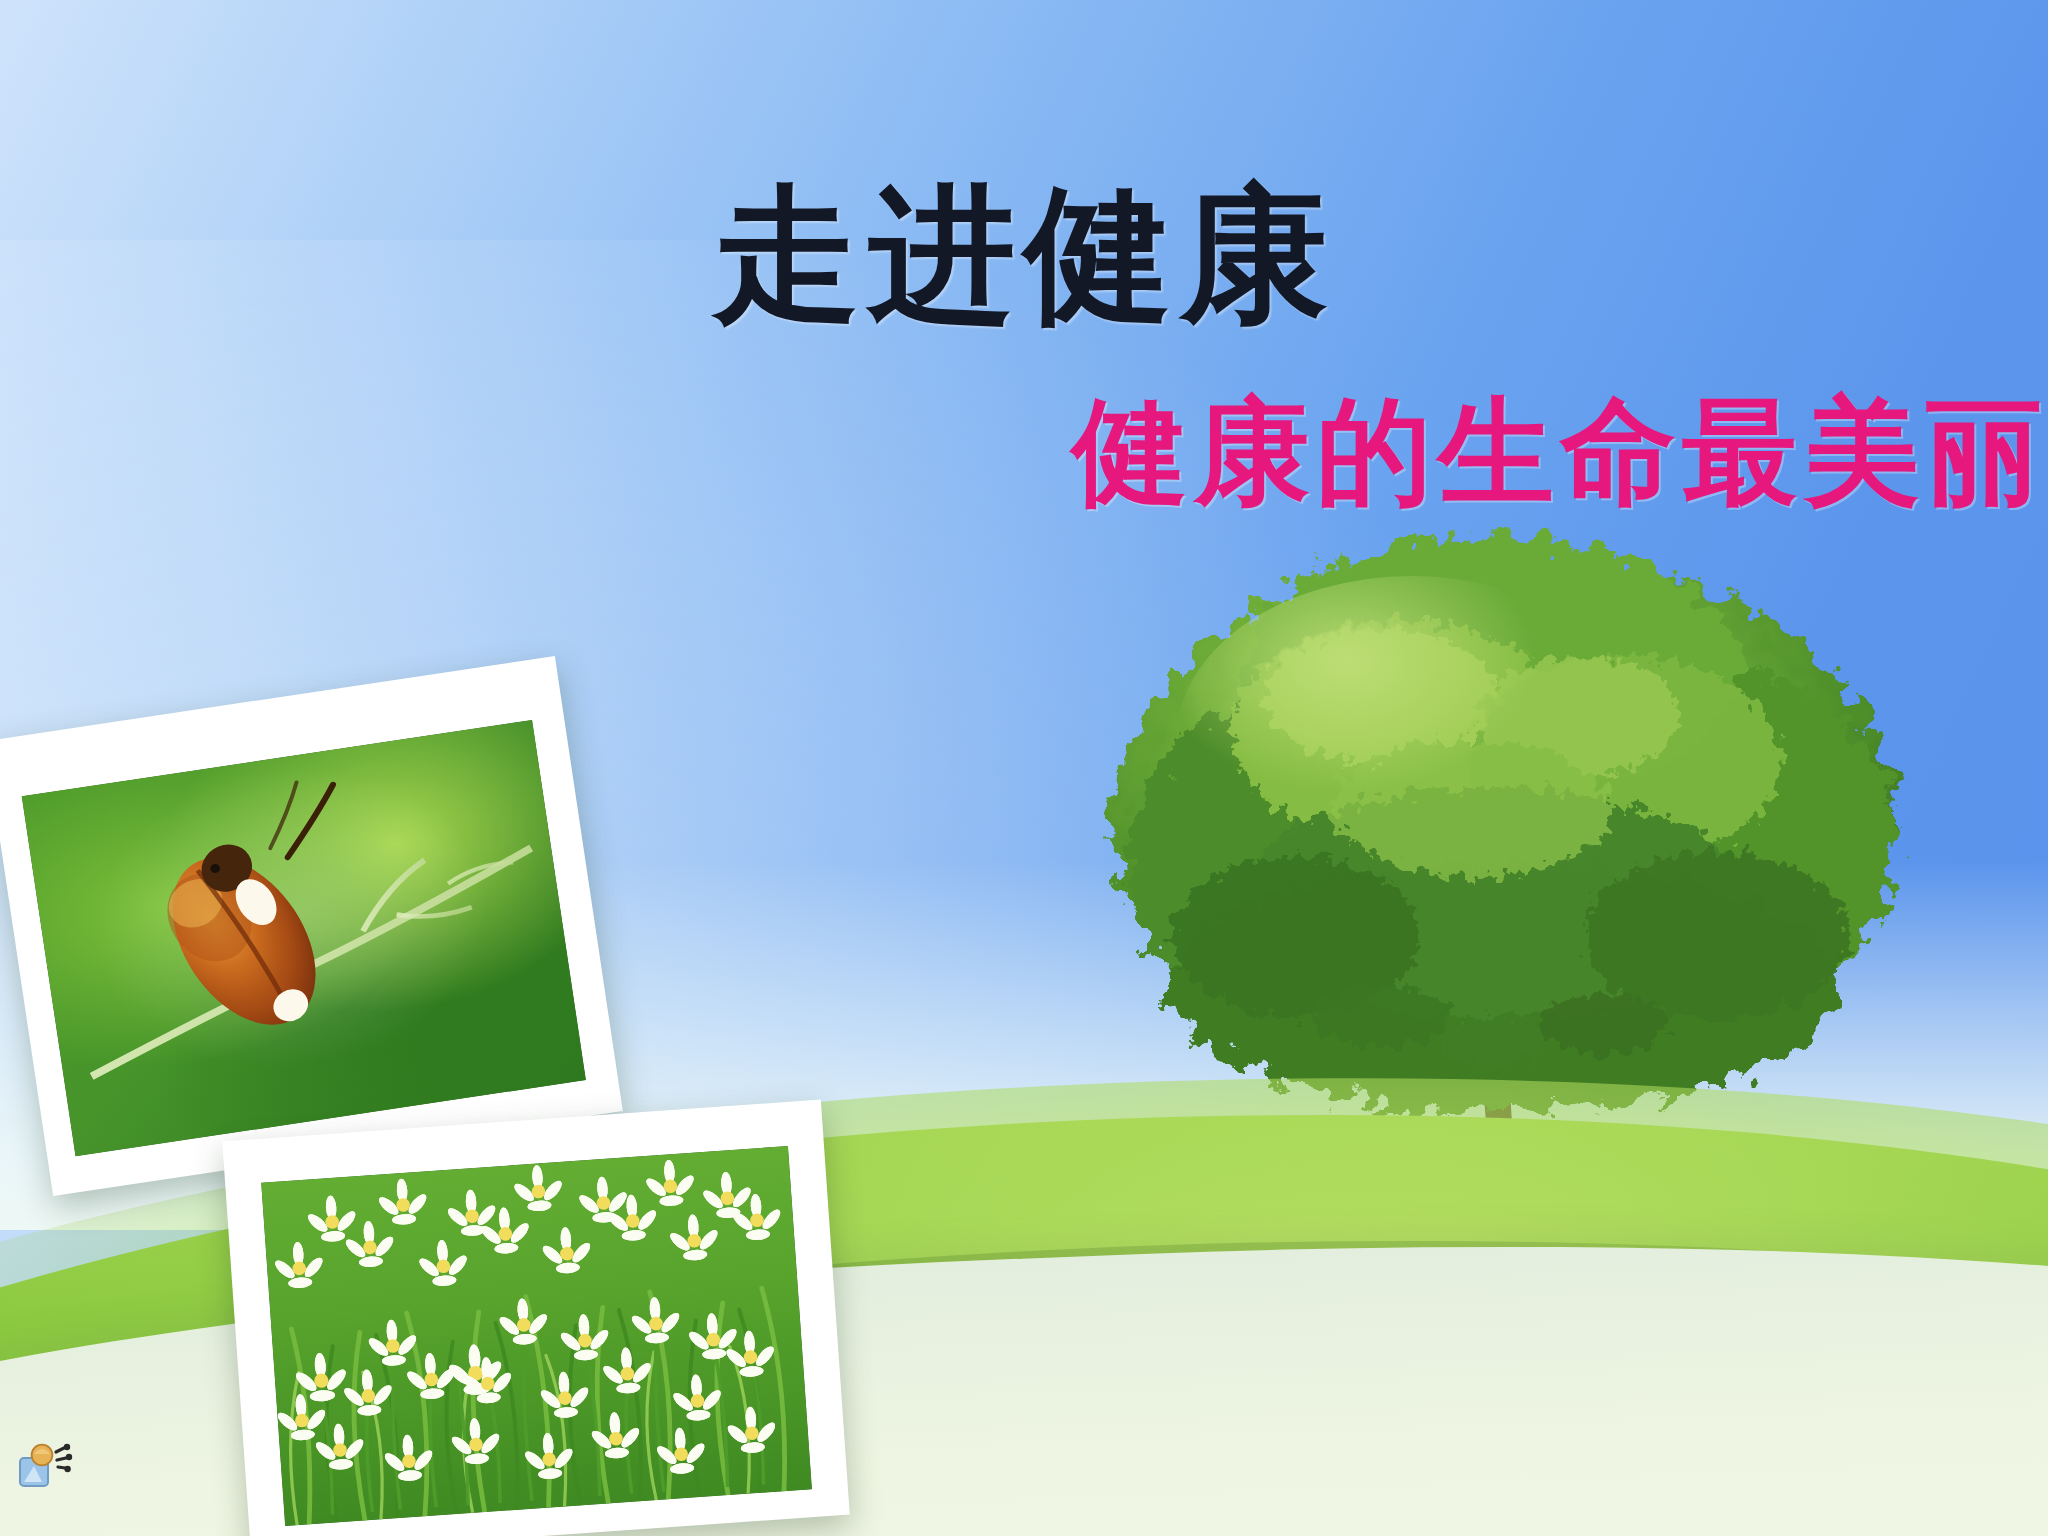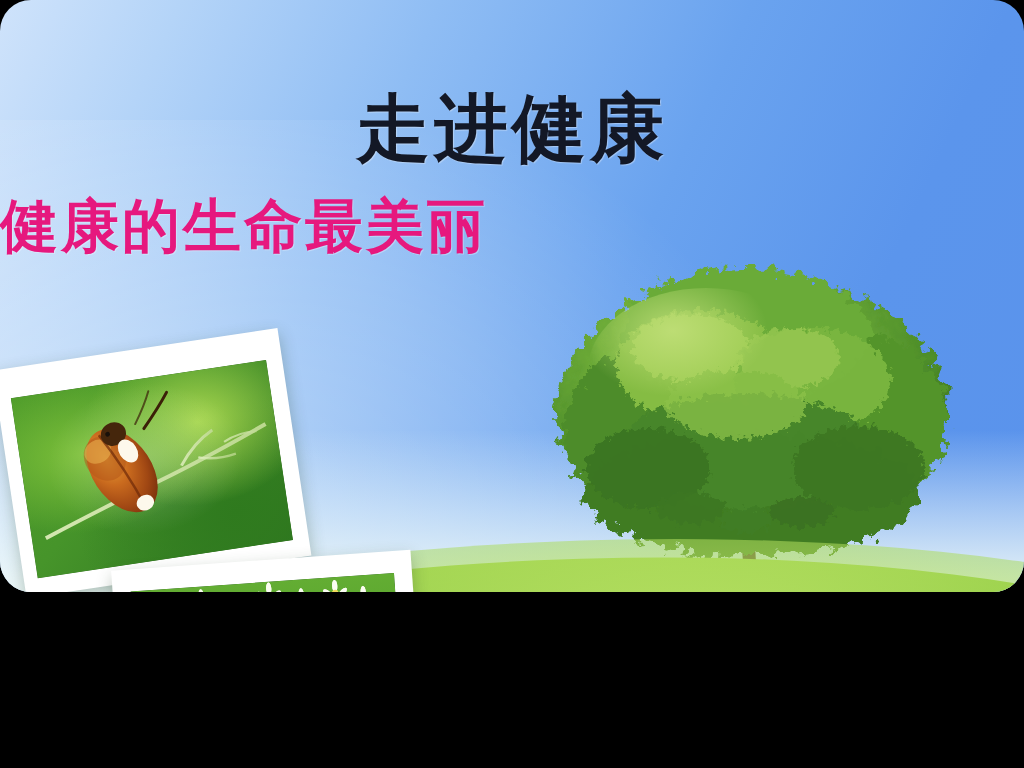--- a/index.html
+++ b/index.html
@@ -8,33 +8,32 @@
     padding: 0;
     background: #000;
   }
   body {
     font-family: "Liberation Serif", "DejaVu Serif", serif;
   }
 
   #slide {
     position: relative;
     width: 1024px;
-    height: 592px;
+    height: 768px;
     overflow: hidden;
     
     background:
       linear-gradient(115deg,
         #cfe3fb 0%,
         #b4d4f8 14%,
         #8fbdf4 34%,
         #6aa3ef 58%,
         #5b95ec 78%,
         #5a93ec 100%);
     user-select: none;
-    border-radius: 31px;
   }
 
   
   .swoosh {
     position: absolute;
     pointer-events: none;
     border-radius: 50%;
   }
   .swoosh-a {
     left: -760px;
@@ -194,21 +193,21 @@
     color: #131826;
     font-weight: 700;
     font-family: "Liberation Serif", "DejaVu Serif", serif;
     text-shadow: 1px 1px 1px rgba(255,255,255,0.35);
   }
   .title-sub {
     position: absolute;
     left: 0;
     right: 0;
     top: 198px;
-    text-align: left;
+    text-align: right;
     font-size: 58px;
     line-height: 1;
     letter-spacing: 3px;
     color: #e6187e;
     font-weight: 700;
     font-family: "Liberation Serif", "DejaVu Serif", serif;
     text-shadow: 1px 1px 0 rgba(255,255,255,0.30);
   }
 
   

